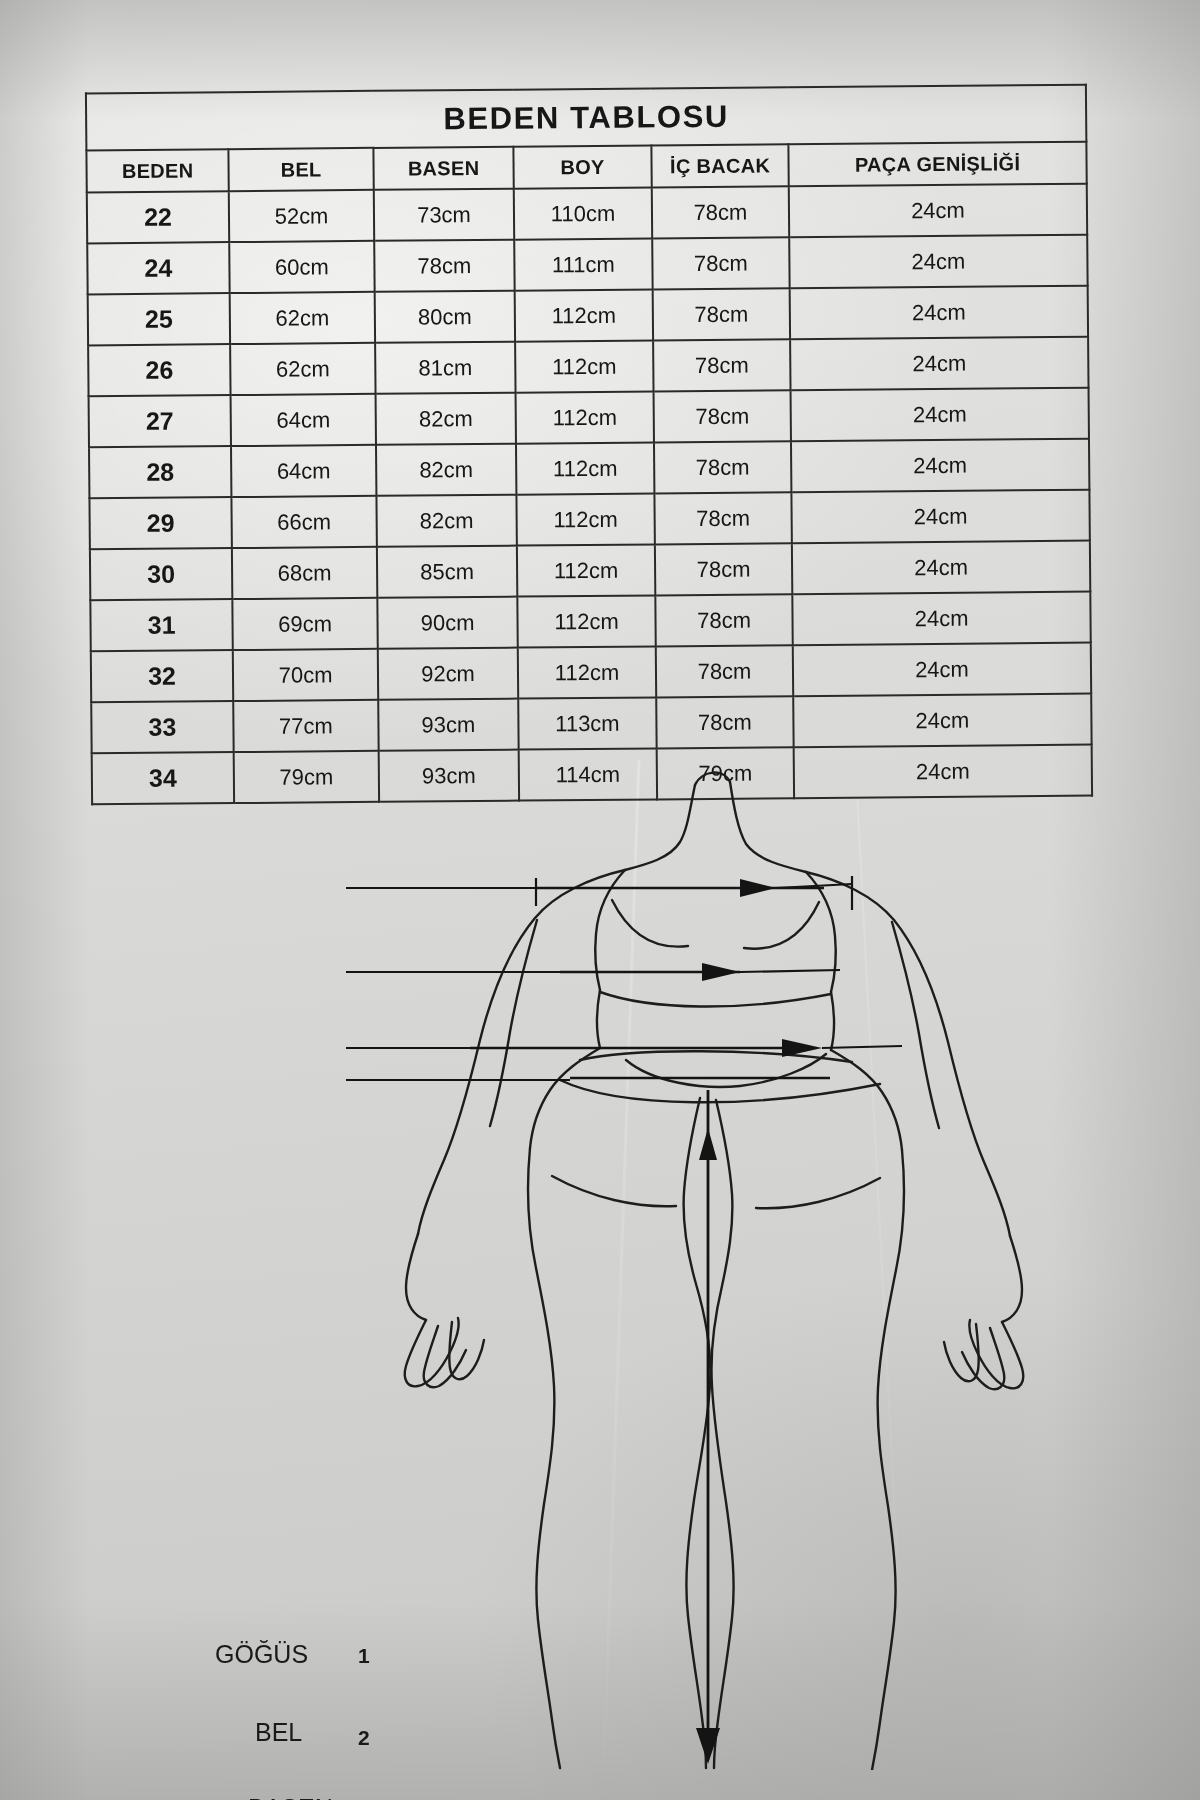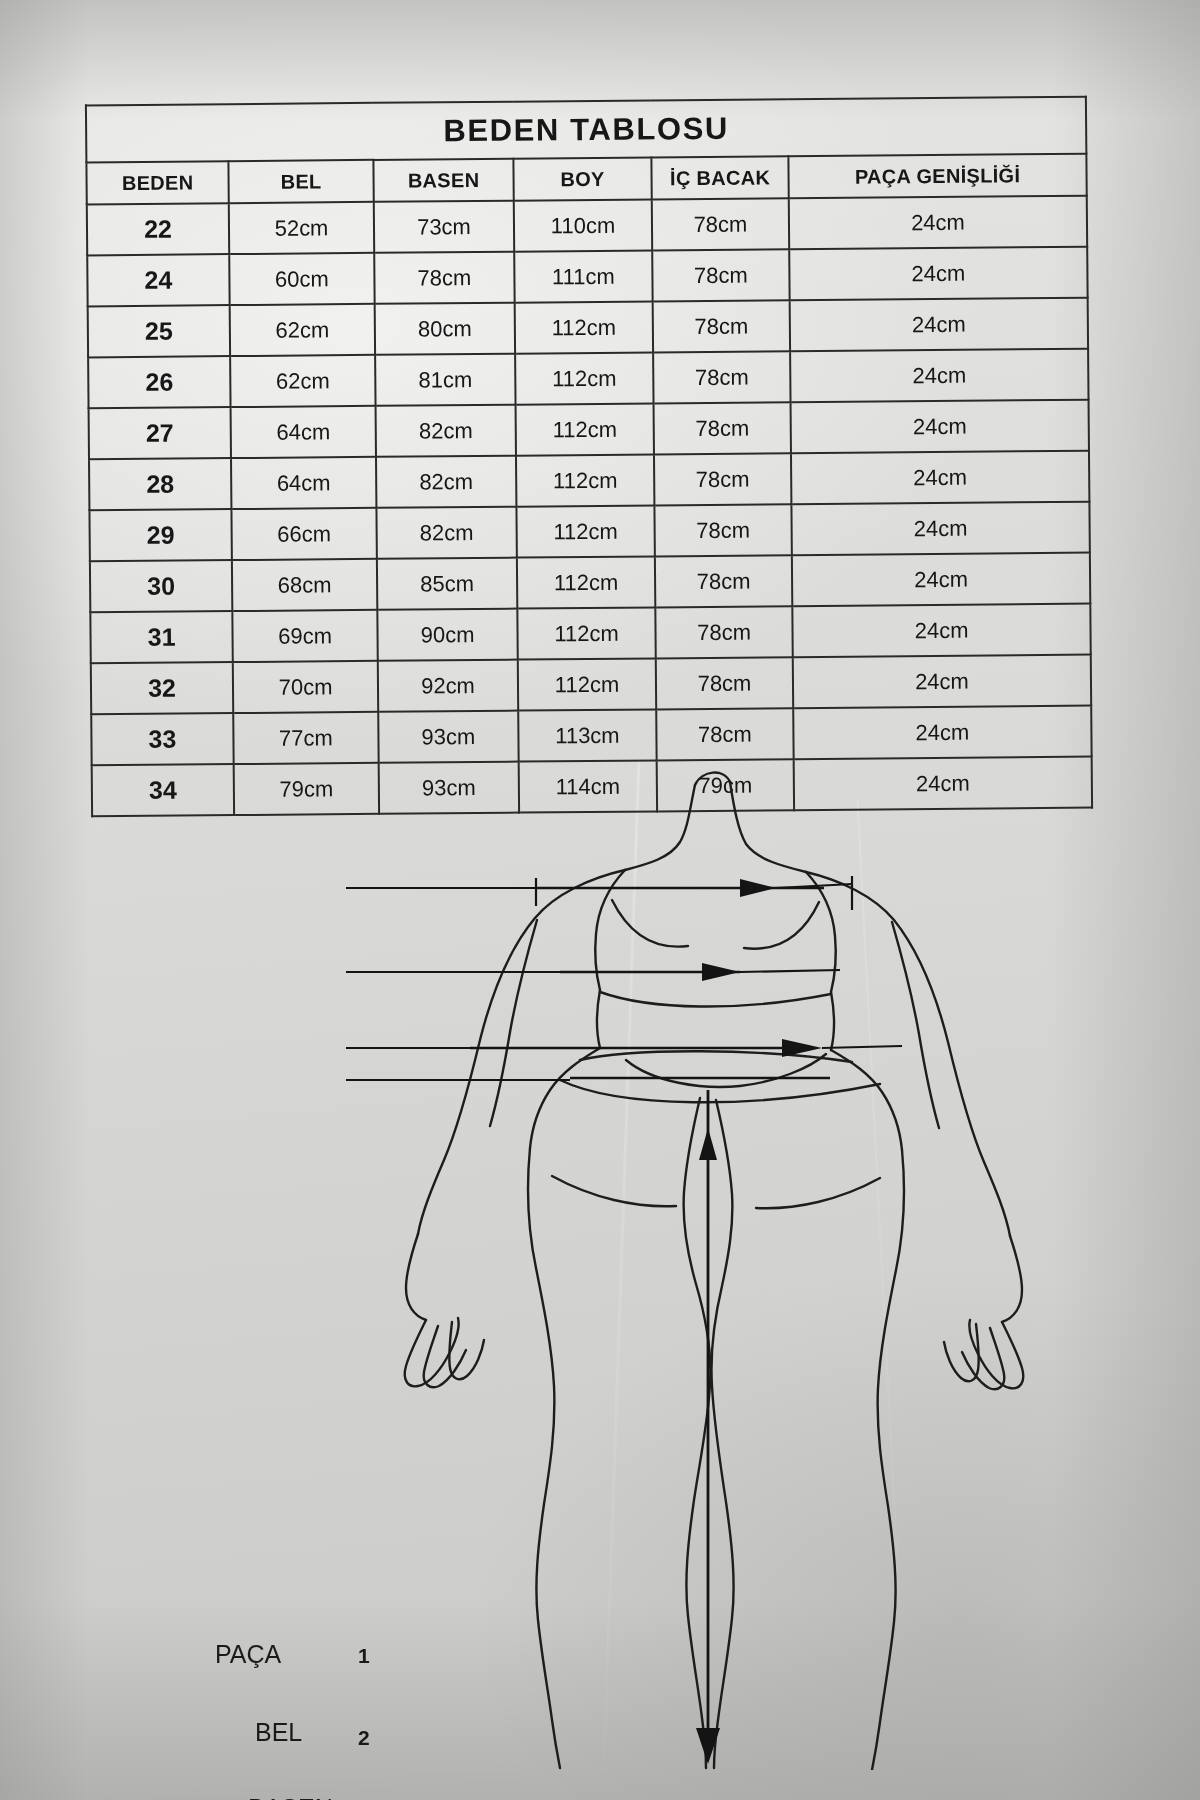--- a/index.html
+++ b/index.html
@@ -59,21 +59,21 @@
   .crease.c2 {
     left: 880px; top: 800px; width: 2px; height: 900px;
     background: linear-gradient(180deg, rgba(255,255,255,0.5), rgba(255,255,255,0.02));
     transform: rotate(-3deg);
   }
 
   
   #table-wrap {
     position: absolute;
     left: 88px;
-    top: 100px;
+    top: 88px;
     width: 1002px;
   }
   table.size-table {
     border-collapse: collapse;
     width: 100%;
     table-layout: fixed;
     transform: rotate(-0.5deg);
   }
   table.size-table td, table.size-table th {
     border: 2px solid #2a2a2a;
@@ -365,21 +365,21 @@
       <line x1="782" y1="288" x2="862" y2="286"></line>
 
       <line x1="306" y1="320" x2="530" y2="320"></line>
       <line x1="530" y1="318" x2="790" y2="318" stroke-width="2.6"></line>
       <line x1="668" y1="330" x2="668" y2="980" stroke-width="2.8"></line>
       <polygon points="659,400 668,368 677,400" fill="#141414" stroke="none"></polygon>
       <polygon points="656,968 668,1004 680,968" fill="#141414" stroke="none"></polygon>
     </g>
   </svg>
 
-  <div class="lbl" id="lbl-gogus">PAÇA</div>
+  <div class="lbl" id="lbl-gogus">GÖĞÜS</div>
   <div class="lbl num" id="num-gogus">1</div>
 
   <div class="lbl" id="lbl-bel">BEL</div>
   <div class="lbl num" id="num-bel">2</div>
 
   <div class="lbl" id="lbl-basen">BASEN</div>
 
 </div>
 
 </body></html>

